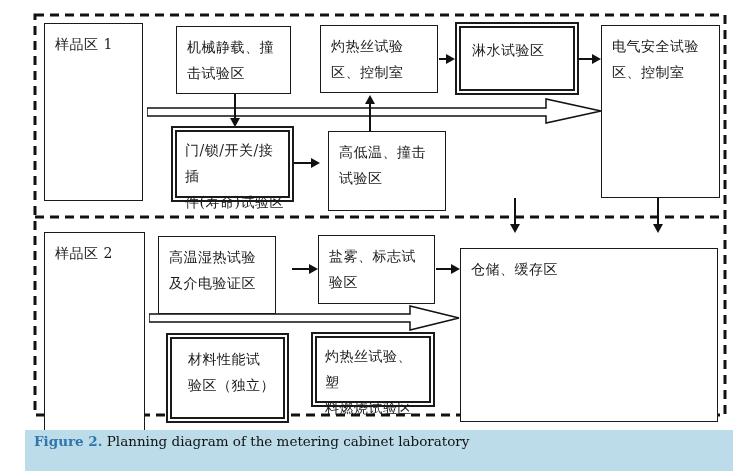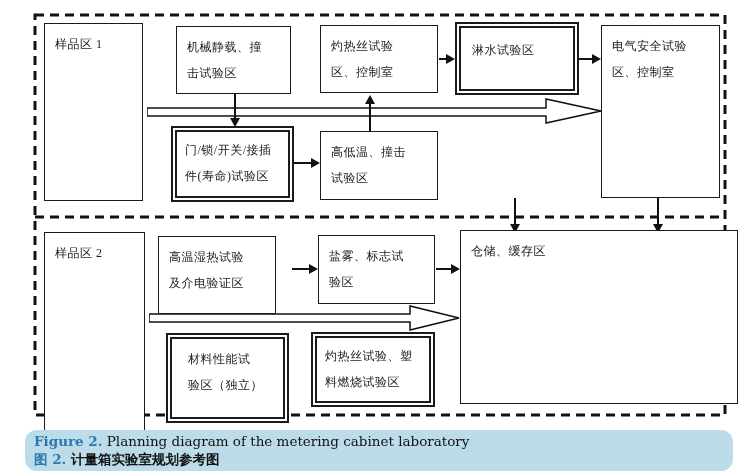--- a/index.html
+++ b/index.html
@@ -1,34 +1,34 @@
 <!DOCTYPE html>
 <html style="--caption-bg: #bcdce9; --caption-accent: #2e76ac;"><head>
 <meta charset="utf-8">
 <style>
   html,body{margin:0;padding:0;background:#ffffff;}
   .canvas{position:relative;width:752px;height:475px;background:#fff;overflow:hidden;
           font-family:"DejaVu Serif","Liberation Serif",serif;color:#1a1a1a;}
   .layer{position:absolute;left:0;top:0;}
   .box{position:absolute;box-sizing:border-box;background:#fff;border:1.5px solid #1a1a1a;}
   .box.double{border:6px double #1a1a1a;}
-  .box-label{white-space:pre-line;font-size:12px;line-height:26px;padding:7px 6px 0 10px;
-             letter-spacing:0.5px;font-family:Liberation Serif, serif;}
+  .box-label{white-space:pre-line;font-size:14px;line-height:26px;padding:7px 6px 0 10px;
+             letter-spacing:0.5px;}
   .box.double .box-label{padding:5px 3px 0 8px;}
   .vline{position:absolute;width:2px;background:#111;}
   .hline{position:absolute;height:2px;background:#111;}
   .ah-down{position:absolute;width:0;height:0;border-left:5px solid transparent;
            border-right:5px solid transparent;border-top:9px solid #111;}
   .ah-up{position:absolute;width:0;height:0;border-left:5px solid transparent;
          border-right:5px solid transparent;border-bottom:9px solid #111;}
   .ah-right{position:absolute;width:0;height:0;border-top:5px solid transparent;
             border-bottom:5px solid transparent;border-left:9px solid #111;}
   .hollow-arrow{position:absolute;}
   .caption{position:absolute;left:25px;top:430px;width:708px;height:41px;
-           background:var(--caption-bg,#bcdce9);padding:2px 8px 0 9px;box-sizing:border-box;border-radius:12px;}
+           background:var(--caption-bg,#bcdce9);padding:2px 8px 0 9px;box-sizing:border-box;}
   .cap-en{font-size:13.5px;line-height:18px;color:#111;}
   .cap-zh{font-size:13.5px;line-height:18px;font-weight:bold;color:#111;}
   .cap-accent{color:var(--caption-accent,#2e76ac);font-weight:bold;}
 </style>
 </head>
 <body>
 
 <div class="canvas">
 
   <svg class="layer" width="752" height="475">
@@ -85,46 +85,45 @@
     <div class="box-label" style="padding-top:9px;padding-left:11px">淋水试验区</div>
   </div>
   <div class="box" style="left:601px;top:25px;width:119px;height:173px">
     <div class="box-label">电气安全试验
 区、控制室</div>
   </div>
   <div class="box double" style="left:171px;top:126px;width:123px;height:76px">
     <div class="box-label">门/锁/开关/接插
 件(寿命)试验区</div>
   </div>
-  <div class="box" style="left:320px;top:131px;width:118px;height:69px">
+  <div class="box" style="left:328px;top:131px;width:118px;height:80px">
     <div class="box-label">高低温、撞击
 试验区</div>
   </div>
 
   <div class="box" style="left:44px;top:232px;width:101px;height:205px">
     <div class="box-label">样品区 2</div>
   </div>
   <div class="box" style="left:158px;top:236px;width:118px;height:78px">
     <div class="box-label">高温湿热试验
 及介电验证区</div>
   </div>
   <div class="box" style="left:318px;top:235px;width:117px;height:69px">
     <div class="box-label">盐雾、标志试
 验区</div>
   </div>
-  <div class="box" style="left:460px;top:230px;width:278px;height:174px">
+  <div class="box" style="left:460px;top:248px;width:258px;height:174px">
     <div class="box-label">仓储、缓存区</div>
   </div>
   <div class="box double" style="left:166px;top:333px;width:123px;height:90px">
     <div class="box-label" style="padding-left:16px;padding-top:7px">材料性能试
 验区（独立）</div>
   </div>
   <div class="box double" style="left:311px;top:332px;width:124px;height:75px">
     <div class="box-label">灼热丝试验、塑
 料燃烧试验区</div>
   </div>
 
   <div class="caption">
     <div class="cap-en"><span class="cap-accent">Figure 2.</span><span> Planning diagram of the metering cabinet laboratory</span></div>
-    <div class="cap-zh"><span class="cap-accent">图 2.</span><span> 计量箱实验室规划参考图</span></div>
   </div>
 
 </div>
 
 </body></html>

